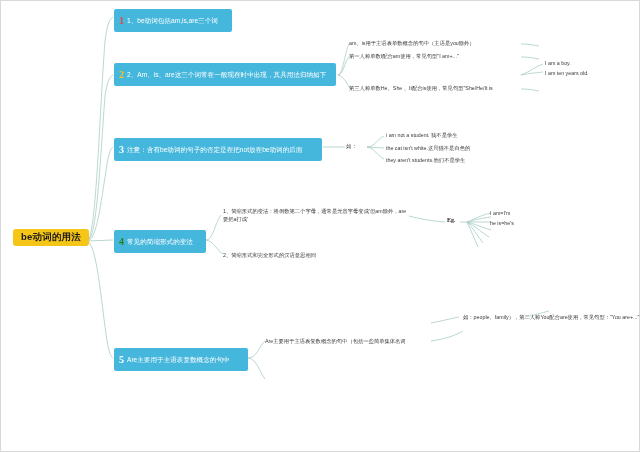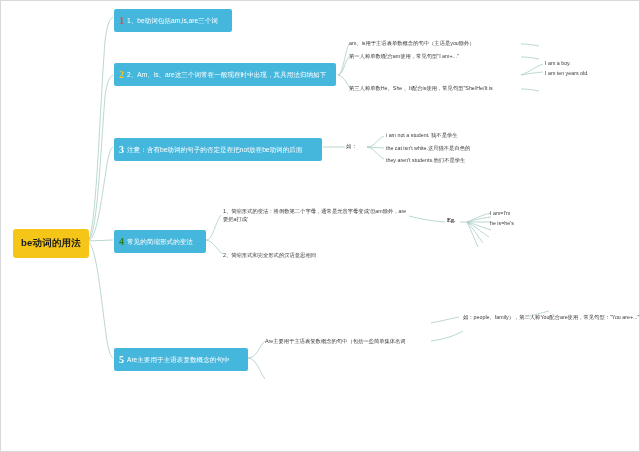--- a/index.html
+++ b/index.html
@@ -33,21 +33,21 @@
     position: absolute;
     box-sizing: border-box;
     white-space: nowrap;
   }
   
   .root {
     background: #f5c518;
     color: #1a1a1a;
     font-size: 9.5px;
     font-weight: bold;
-    padding: 8px 8px;
+    padding: 2px 8px;
     border-radius: 3px;
     left: 12px;
     top: 228px;
     letter-spacing: 0.2px;
   }
   
   .lvl1 {
     background: #45b7dc;
     color: #ffffff;
     font-size: 6.6px;

